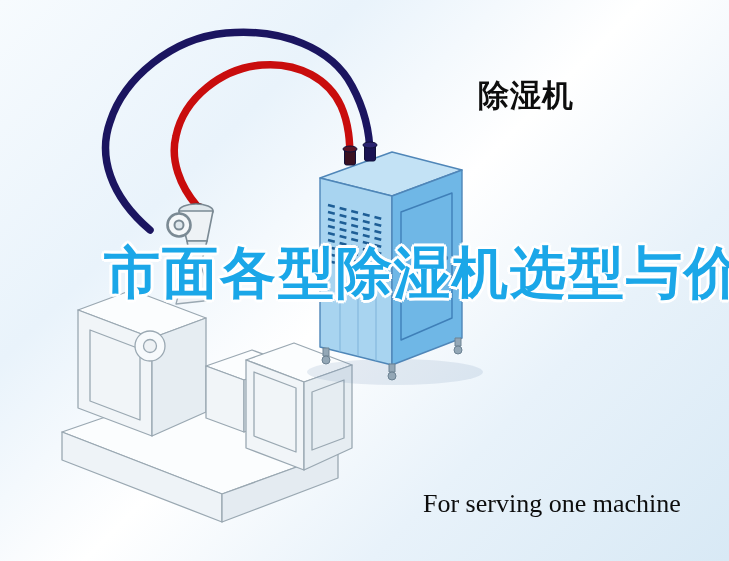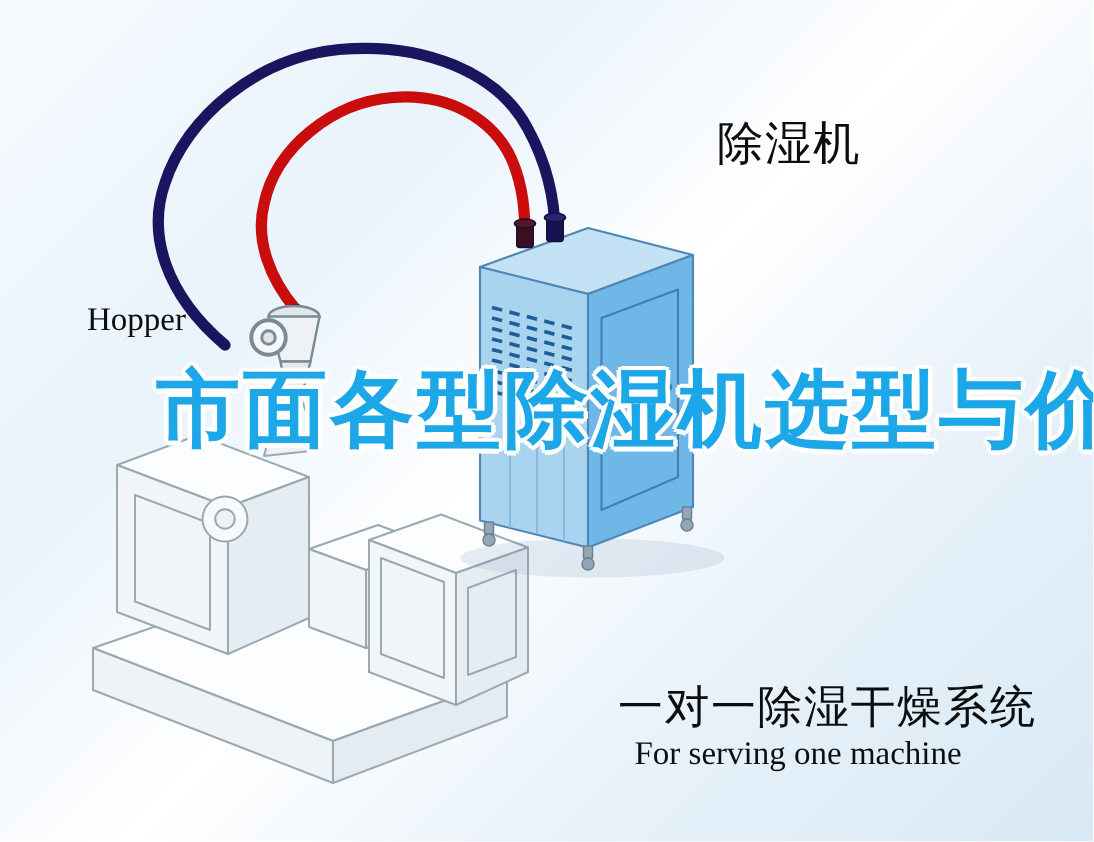--- a/index.html
+++ b/index.html
@@ -7,40 +7,40 @@
     position:relative;
     width:729px;height:561px;
     overflow:hidden;
     background:linear-gradient(135deg,#f7fbfe 0%,#e9f3fb 28%,#ffffff 50%,#e8f2fa 72%,#d8e9f5 100%);
     font-family:"Liberation Serif","DejaVu Serif",serif;
   }
   #art{position:absolute;left:0;top:0;}
   .abs{position:absolute;white-space:nowrap;}
   .cn-label{
     font-family:"Liberation Serif","DejaVu Serif",serif;
-    font-weight:normal;color:#0d0d0d;letter-spacing:1px;
+    font-weight:bold;color:#0d0d0d;letter-spacing:1px;
   }
   .en-label{
     font-family:"Liberation Serif","DejaVu Serif",serif;
     color:#0d0d0d;
   }
   .title-line{
     font-family:"DejaVu Sans","Liberation Sans",sans-serif;
     font-weight:bold;letter-spacing:2px;
     text-shadow:-2px -2px 0 #fff,2px -2px 0 #fff,-2px 2px 0 #fff,2px 2px 0 #fff,
                  0 -3px 0 #fff,0 3px 0 #fff,-3px 0 0 #fff,3px 0 0 #fff;
   }
   #title-line1{left:104px;top:236px;font-size:56px;}
   #title-line2{left:128px;top:283px;font-size:44px;}
   #dryer-cn{left:52px;top:168px;font-size:29px;}
   #dryer-en{left:58px;top:200px;font-size:22px;}
   #dehum-cn{left:478px;top:75px;font-size:31px;}
   #dehum-en{left:456px;top:108px;font-size:23px;}
   #system-cn{left:412px;top:451px;font-size:30px;}
-  #system-en{left:423px;top:489px;font-size:22px;}
+  #system-en{left:423px;top:489px;font-size:26px;}
 </style>
 </head>
 <body>
 
 <div id="canvas">
 
   <svg id="art" width="729" height="561" viewBox="0 0 729 561">
 
     <g stroke="#9aa8b2" stroke-width="1.3" stroke-linejoin="round">
 
@@ -122,22 +122,20 @@
     <g stroke="#7b8a94" stroke-width="1.6" stroke-linejoin="round">
       <ellipse cx="197" cy="207" rx="6.5" ry="3.5" fill="#8a0f0f" stroke="#5a0a0a"></ellipse>
       <ellipse cx="196" cy="211" rx="17" ry="7" fill="#dfe7ec"></ellipse>
       <path d="M179,211 L213,211 L207,241 L187,241 Z" fill="#eef2f5"></path>
       <path d="M187,241 L207,241 L200,268 L192,268 Z" fill="#e3eaef"></path>
       <circle cx="179" cy="225" r="11.5" fill="#f5f8fa" stroke-width="2.6"></circle>
       <circle cx="179" cy="225" r="4.5" fill="#dfe7ec" stroke-width="2"></circle>
     </g>
   </svg>
 
-  <div id="dryer-en" class="abs en-label">Hopper</div>
 
   <div id="dehum-cn" class="abs cn-label">除湿机</div>
 
   <div id="title-line1" class="abs title-line" style="color: rgb(27, 167, 232);">市面各型除湿机选型与价</div>
 
-  <div id="system-cn" class="abs cn-label">一对一除湿干燥系统</div>
   <div id="system-en" class="abs en-label">For serving one machine</div>
 
 </div>
 
 </body></html>

